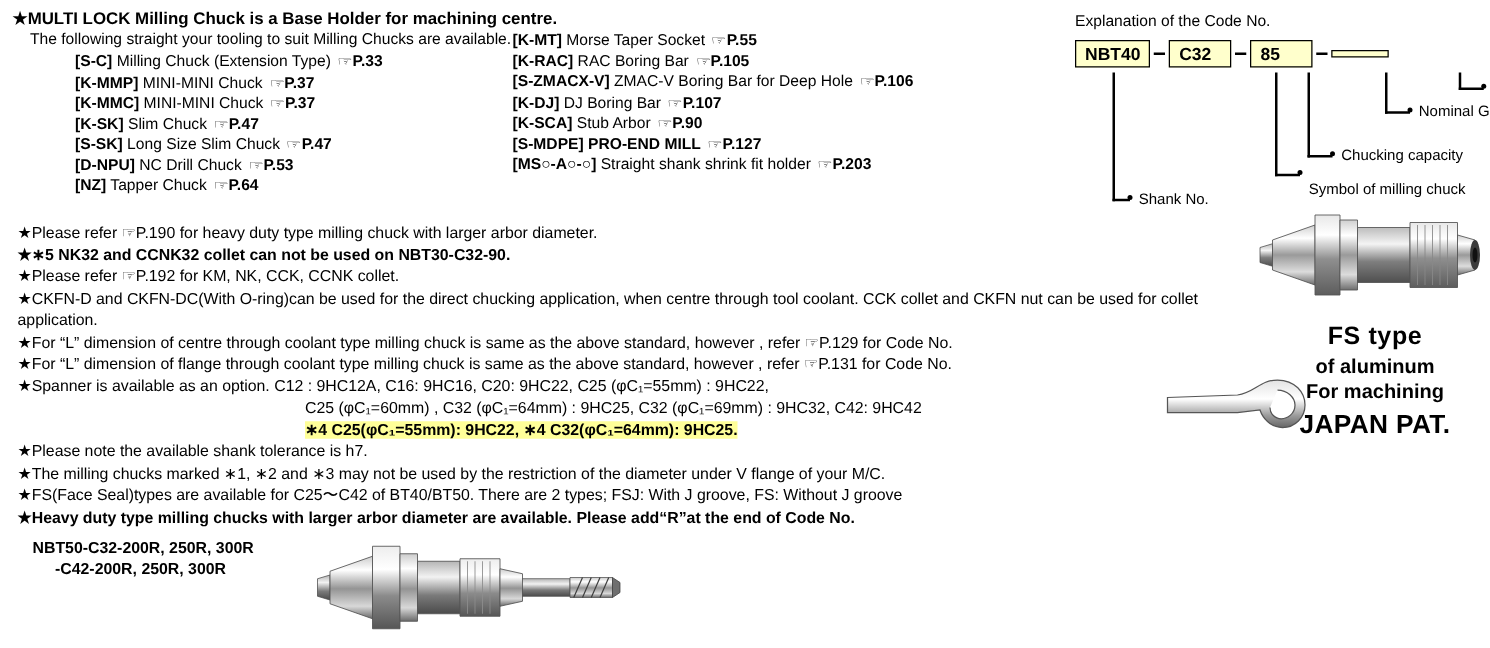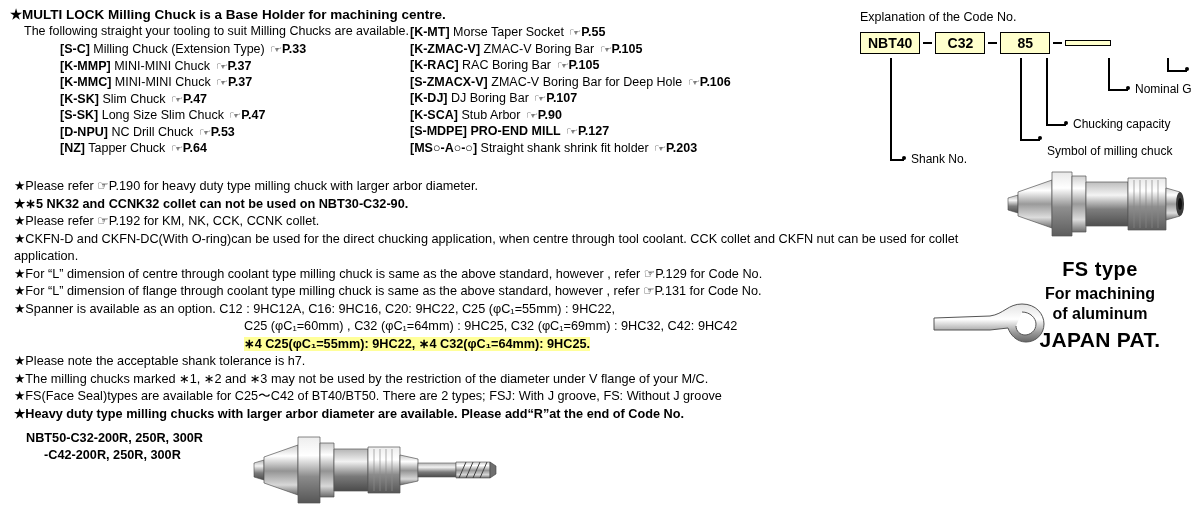--- a/index.html
+++ b/index.html
@@ -53,21 +53,21 @@
   .ind2{padding-left:230px;}
   .ind3{padding-left:230px;}
 
   
   .expl{position:absolute;left:860px;top:10px;width:330px;font-size:12px;}
   .expl-title{position:absolute;left:0;top:0;white-space:nowrap;font-size:12.5px;}
   .codeboxes{position:absolute;left:0;top:22px;display:flex;align-items:center;}
   .cbox{
     border:1.6px solid #000;background:#ffffcc;
     padding:2px 7px;font-weight:bold;font-size:14px;
-    text-align:center;min-width:34px;
+    text-align:left;min-width:34px;
   }
   .cdash{width:9px;height:2px;background:#000;margin:0 3px;}
   .cbox.empty{min-width:30px;color:transparent;}
 
   .leader{position:absolute;background:#000;}
   .dot{position:absolute;width:4px;height:4px;background:#000;border-radius:50%;}
   .lbl{position:absolute;white-space:nowrap;font-size:12px;}
 
   
   .fstype{position:absolute;left:1010px;top:258px;width:180px;text-align:center;}
@@ -127,25 +127,20 @@
       <span>Tapper Chuck</span>
       <span class="ptr">☞</span><span class="pg">P.64</span>
     </div>
   </div>
 
   <div class="listcol right">
     <div class="litem">
       <span class="code">[K-MT]</span>
       <span>Morse Taper Socket</span>
       <span class="ptr">☞</span><span class="pg">P.55</span>
-    </div>
-    <div class="litem">
-      <span class="code">[K-ZMAC-V]</span>
-      <span>ZMAC-V Boring Bar</span>
-      <span class="ptr">☞</span><span class="pg">P.105</span>
     </div>
     <div class="litem">
       <span class="code">[K-RAC]</span>
       <span>RAC Boring Bar</span>
       <span class="ptr">☞</span><span class="pg">P.105</span>
     </div>
     <div class="litem">
       <span class="code">[S-ZMACX-V]</span>
       <span>ZMAC-V Boring Bar for Deep Hole</span>
       <span class="ptr">☞</span><span class="pg">P.106</span>
@@ -175,21 +170,21 @@
   <div class="notes">
     <div class="note">★Please refer ☞P.190 for heavy duty type milling chuck with larger arbor diameter.</div>
     <div class="note b">★∗5 NK32 and CCNK32 collet can not be used on NBT30-C32-90.</div>
     <div class="note">★Please refer ☞P.192 for KM, NK, CCK, CCNK collet.</div>
     <div class="note wrap">★CKFN-D and CKFN-DC(With O-ring)can be used for the direct chucking application, when centre through tool coolant. CCK collet and CKFN nut can be used for collet application.</div>
     <div class="note">★For “L” dimension of centre through coolant type milling chuck is same as the above standard, however , refer ☞P.129 for Code No.</div>
     <div class="note">★For “L” dimension of flange through coolant type milling chuck is same as the above standard, however , refer ☞P.131 for Code No.</div>
     <div class="note">★Spanner is available as an option. C12 : 9HC12A, C16: 9HC16, C20: 9HC22, C25 (φC₁=55mm) : 9HC22,</div>
     <div class="note ind2">C25 (φC₁=60mm) , C32 (φC₁=64mm) : 9HC25, C32 (φC₁=69mm) : 9HC32, C42: 9HC42</div>
     <div class="note ind3"><span class="hl b">∗4 C25(φC₁=55mm): 9HC22, ∗4 C32(φC₁=64mm): 9HC25.</span></div>
-    <div class="note">★Please note the acceptable shank tolerance is h7.</div>
+    <div class="note">★Please note the available shank tolerance is h7.</div>
     <div class="note">★The milling chucks marked ∗1, ∗2 and ∗3 may not be used by the restriction of the diameter under V flange of your M/C.</div>
     <div class="note">★FS(Face Seal)types are available for C25〜C42 of BT40/BT50. There are 2 types; FSJ: With J groove, FS: Without J groove</div>
     <div class="note b">★Heavy duty type milling chucks with larger arbor diameter are available. Please add“R”at the end of Code No.</div>
   </div>
 
   <div class="hd">
     <div>NBT50-C32-200R, 250R, 300R</div>
     <div style="padding-left:18px;">-C42-200R, 250R, 300R</div>
   </div>
 
@@ -273,22 +268,22 @@
     </g>
 
     <path d="M166 38 L180 42 L180 66 L166 70 Z" fill="url(#g1)" stroke="#555" stroke-width="0.7"></path>
     <ellipse cx="180" cy="54" rx="4" ry="12" fill="#3b3b3b"></ellipse>
     <ellipse cx="180" cy="54" rx="2" ry="6" fill="#111"></ellipse>
   </svg>
 
   <div class="fstype">
     <div class="t1">FS type</div>
     <div class="t2">
+      <div>of aluminum</div>
       <div>For machining</div>
-      <div>of aluminum</div>
     </div>
     <div class="t3">JAPAN PAT.</div>
   </div>
 
   <svg class="spanner" viewBox="0 0 120 70">
     <defs>
       <linearGradient id="sp" x1="0" y1="0" x2="0" y2="1">
         <stop offset="0%" stop-color="#e3e3e3"></stop>
         <stop offset="40%" stop-color="#ffffff"></stop>
         <stop offset="75%" stop-color="#9b9b9b"></stop>

